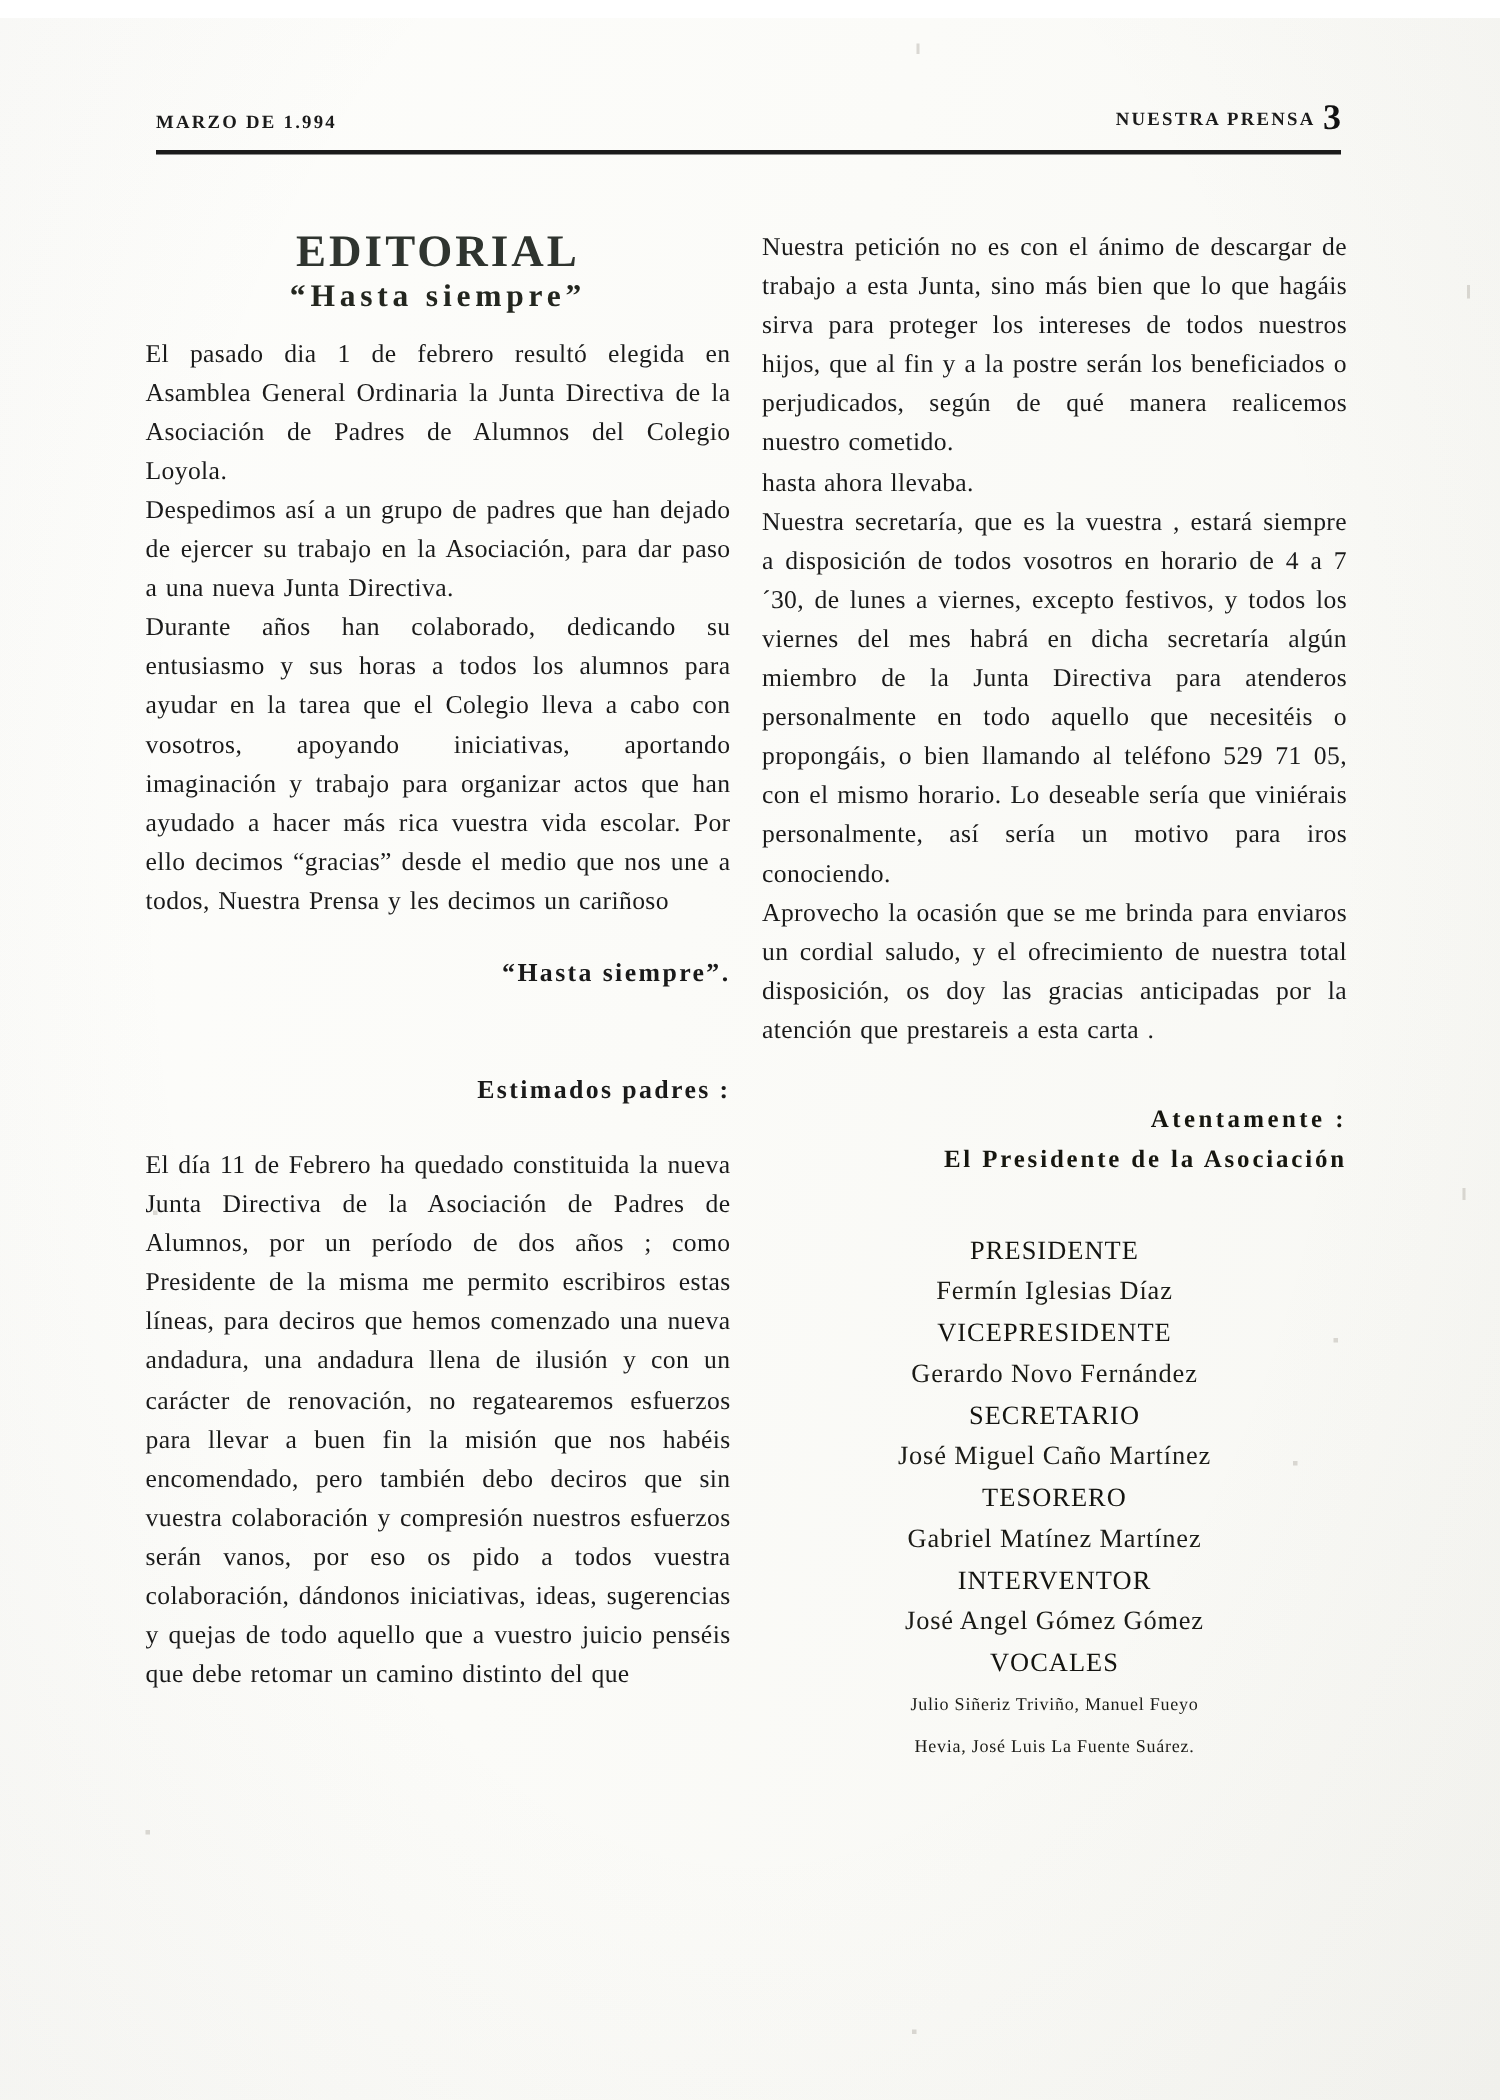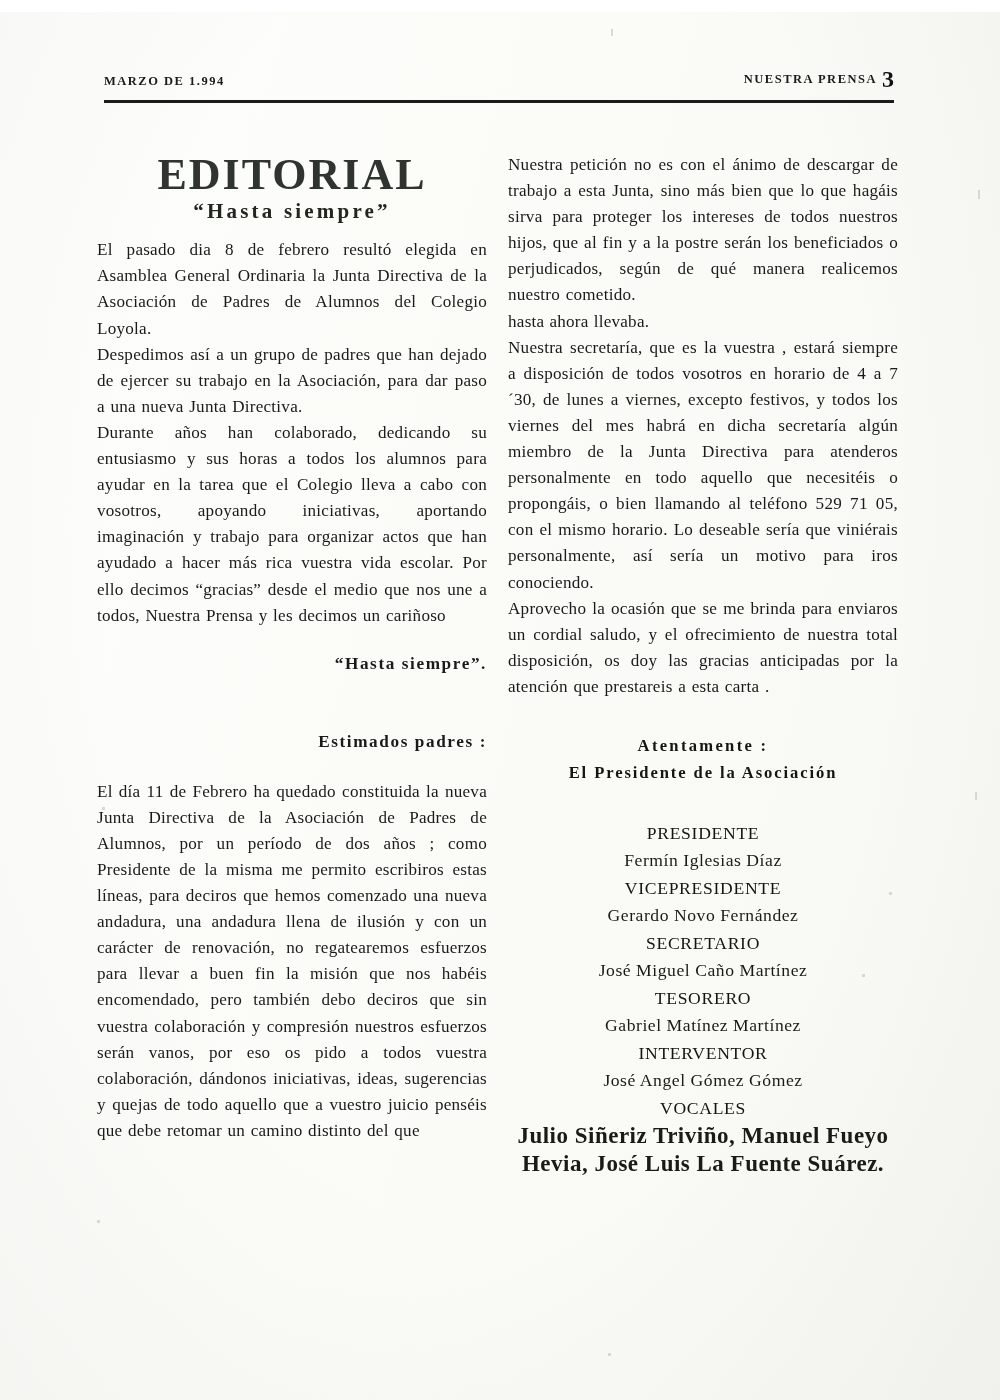--- a/index.html
+++ b/index.html
@@ -84,21 +84,21 @@
   .col {
     position: absolute;
     top: 140px;
     width: 390px;
   }
   .col-left  { left: 97px; }
   .col-right { left: 508px; }
 
   .editorial-title {
     text-align: center;
-    font-size: 44px;
+    font-size: 30px;
     font-weight: 700;
     letter-spacing: 2px;
     line-height: 1.05;
     color: #2f342f;
     margin: 0 0 2px 0;
   }
   .editorial-subtitle {
     text-align: center;
     font-size: 21px;
     font-weight: 700;
@@ -130,21 +130,21 @@
     line-height: 26px;
     text-align: right;
   }
   .inline-head.gap-top { margin-top: 52px; }
 
   .spacer-24 { height: 24px; }
 
   
   .signoff {
     margin-top: 32px;
-    text-align: center;
+    text-align: right;
   }
   .signoff-line {
     font-weight: 700;
     letter-spacing: 1.9px;
     line-height: 27px;
     font-size: 16.6px;
     color: #16160f;
   }
   .signoff-line.lead { letter-spacing: 2.3px; }
 
@@ -160,25 +160,24 @@
     color: #141410;
   }
   .roster-name {
     font-size: 17.6px;
     font-weight: 400;
     letter-spacing: .55px;
     line-height: 27.5px;
     color: #1b1b16;
   }
   .roster-vocales-line {
-    font-size: 23px;
+    font-size: 12px;
     letter-spacing: .5px;
     line-height: 28px;
     color: #1b1b16;
-    font-weight: bold;
   }
 </style>
 </head>
 <body>
 
 <div class="page">
 
   <div class="speck" style="left:978px;  top:178px;  width:2px; height:9px;"></div>
   <div class="speck" style="left:975px;  top:780px;  width:2px; height:8px;"></div>
   <div class="speck" style="left:889px;  top:880px;  width:3px; height:3px;"></div>
@@ -197,21 +196,21 @@
         <span class="masthead-folio">3</span>
       </div>
     </div>
     <div class="rule"></div>
 
     <div class="col col-left">
 
       <h1 class="editorial-title">EDITORIAL</h1>
       <h2 class="editorial-subtitle">“Hasta siempre”</h2>
 
-      <p class="body-par">El pasado dia 8 de febrero resultó elegida en Asamblea General Ordinaria la Junta Directiva de la Asociación de Padres de Alumnos del Colegio Loyola.</p>
+      <p class="body-par">El pasado dia 1 de febrero resultó elegida en Asamblea General Ordinaria la Junta Directiva de la Asociación de Padres de Alumnos del Colegio Loyola.</p>
       <p class="body-par loose">Despedimos así a un grupo de padres que han dejado de ejercer su trabajo en la Asociación, para dar paso a una nueva Junta Directiva.</p>
       <p class="body-par loose">Durante años han colaborado, dedicando su entusiasmo y sus horas a todos los alumnos para ayudar en la tarea que el Colegio lleva a cabo con vosotros, apoyando iniciativas, aportando imaginación y trabajo para organizar actos que han ayudado a hacer más rica vuestra vida escolar. Por ello decimos “gracias” desde el medio que nos une a todos, Nuestra Prensa y les decimos un cariñoso</p>
 
       <div class="inline-head">“Hasta siempre”.</div>
 
       <div class="inline-head gap-top">Estimados padres :</div>
 
       <div class="spacer-24"></div>
 
       <p class="body-par loose">El día 11 de Febrero ha quedado constituida la nueva Junta Directiva de la Asociación de Padres de Alumnos, por un período de dos años ; como Presidente de la misma me permito escribiros estas líneas, para deciros que hemos comenzado una nueva andadura, una andadura llena de ilusión y con un carácter de renovación, no regatearemos esfuerzos para llevar a buen fin la misión que nos habéis encomendado, pero también debo deciros que sin vuestra colaboración y compresión nuestros esfuerzos serán vanos, por eso os pido a todos vuestra colaboración, dándonos iniciativas, ideas, sugerencias y quejas de todo aquello que a vuestro juicio penséis que debe retomar un camino distinto del que</p>

